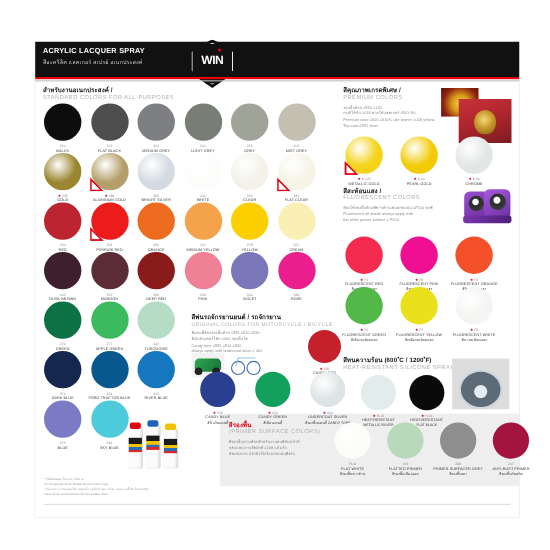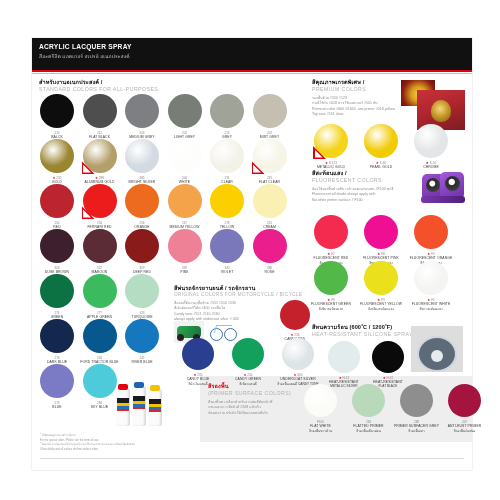--- a/index.html
+++ b/index.html
@@ -132,20 +132,26 @@
 </style>
 </head>
 <body>
 
 <div id="sheet">
   <div class="card">
 
     <div class="banner">
       <div class="banner-title">ACRYLIC LACQUER SPRAY</div>
       <div class="banner-sub">สีอะคริลิค แลคเกอร์ สเปรย์ อเนกประสงค์</div>
+    </div>
+    <div class="logo-wrap">
+      <div class="logo-hex"></div>
+      <div class="logo-hex-in"></div>
+      <div class="logo-dot"></div>
+      <div class="logo-text">WIN</div>
     </div>
     <div class="redline"></div>
     <div class="greyline"></div>
 
     <div class="sec-th" style="left:7px;top:40px;">สำหรับงานอเนกประสงค์ /</div>
     <div class="sec-en" style="left:7px;top:48px;">STANDARD COLORS FOR ALL-PURPOSES</div>
 
     <div class="sec-th" style="left:280px;top:40px;">สีคุณภาพเกรดพิเศษ /</div>
     <div class="sec-en" style="left:280px;top:48px;">PREMIUM COLORS</div>
     <div class="blurb" style="left:280px;top:58px;width:110px;">รองพื้นด้วย #550 #123

